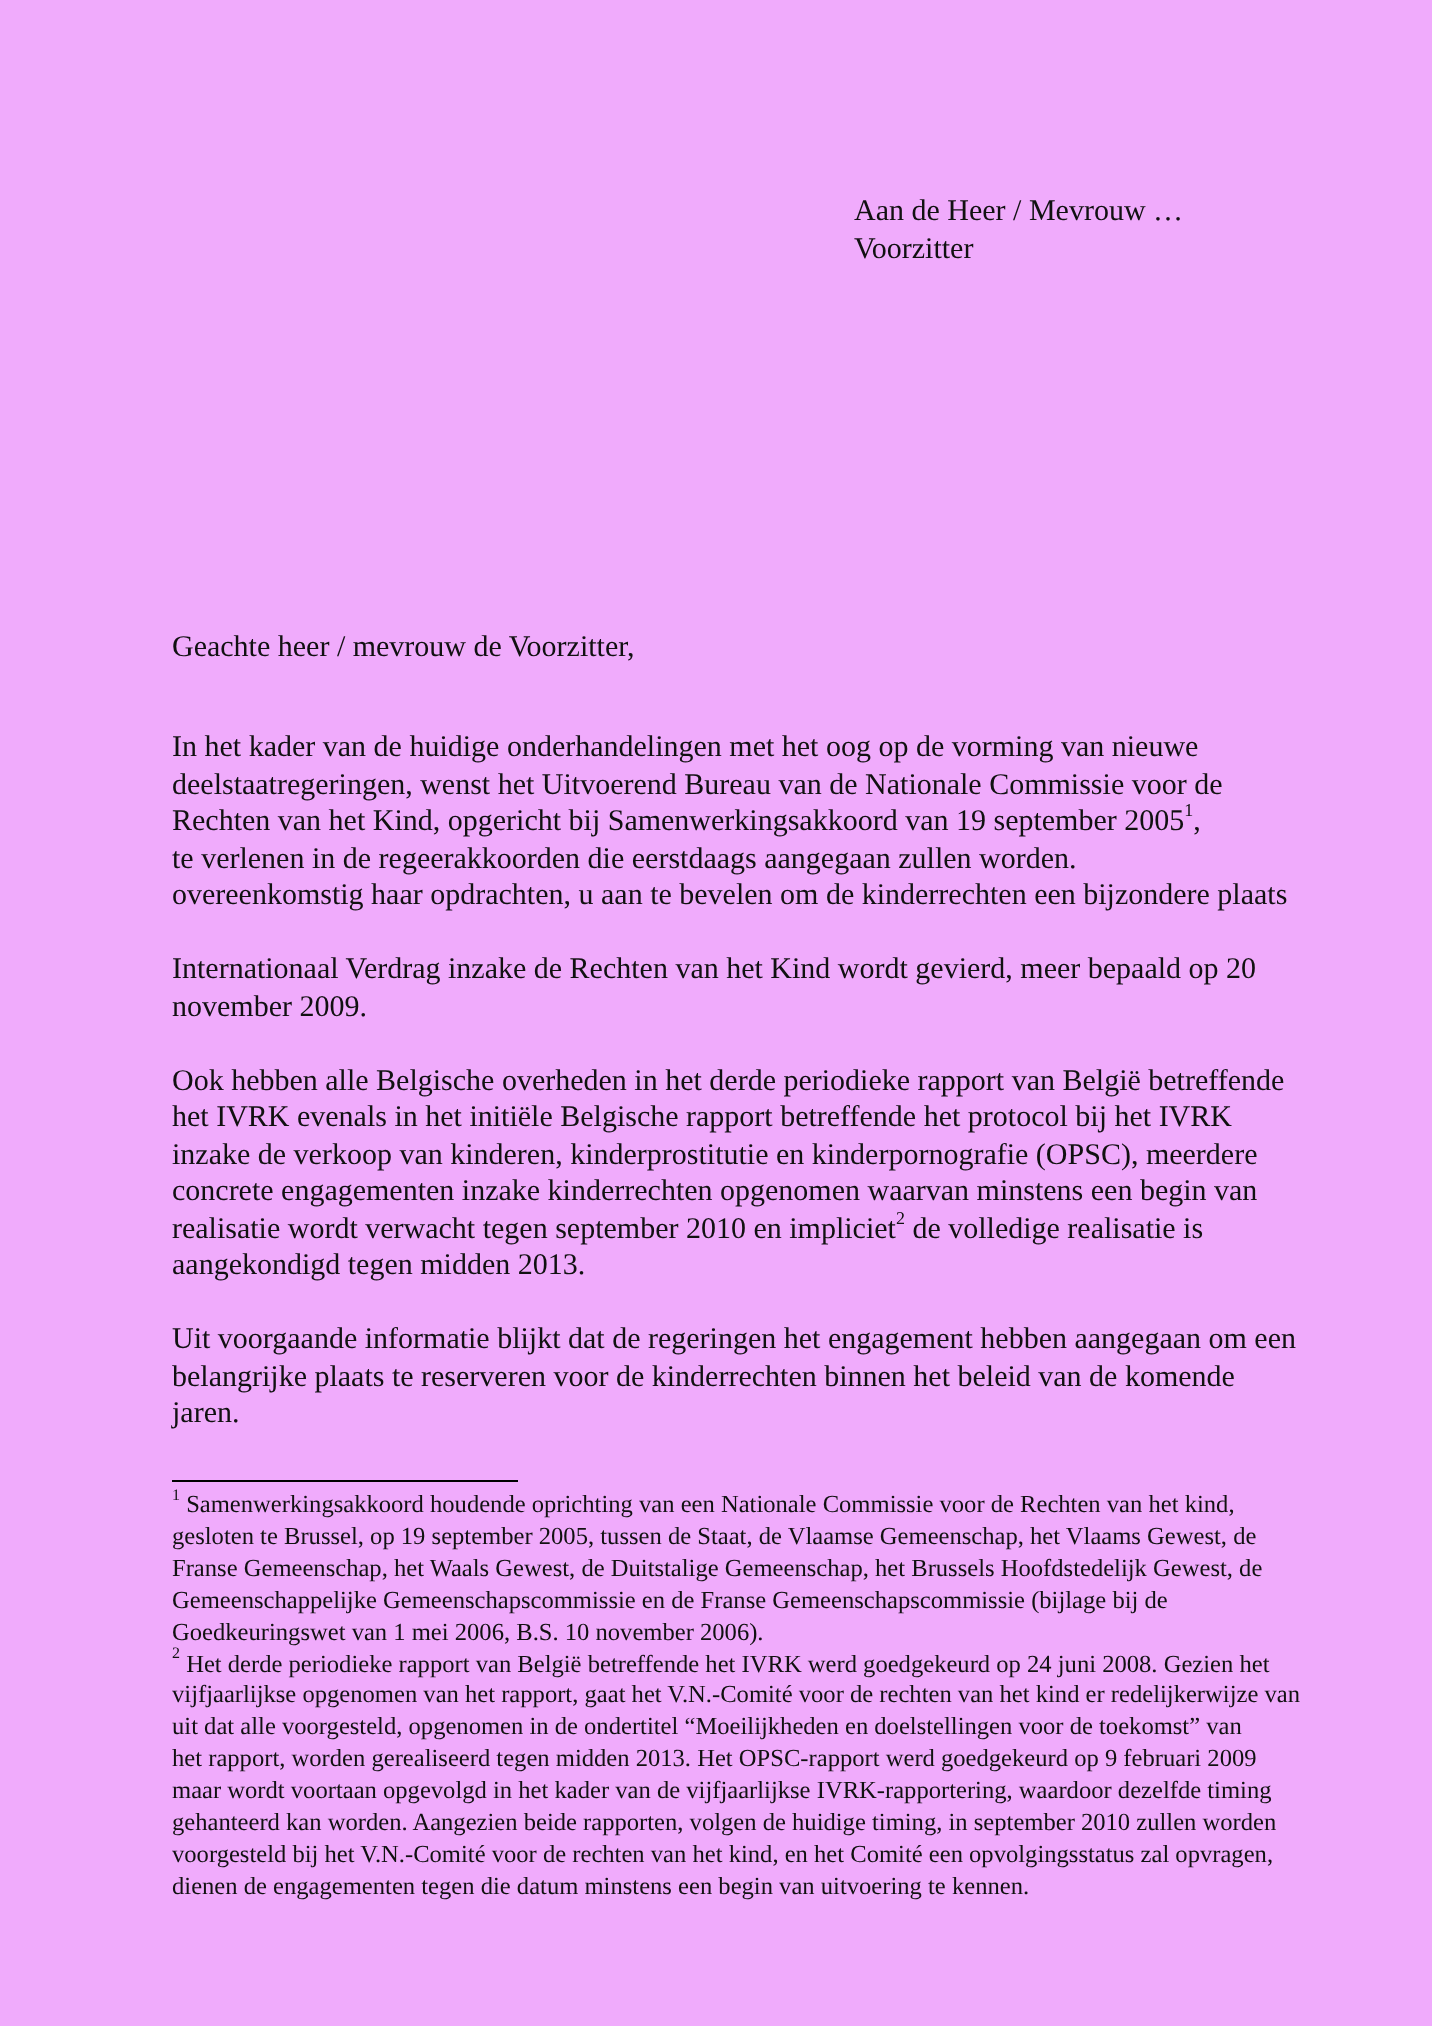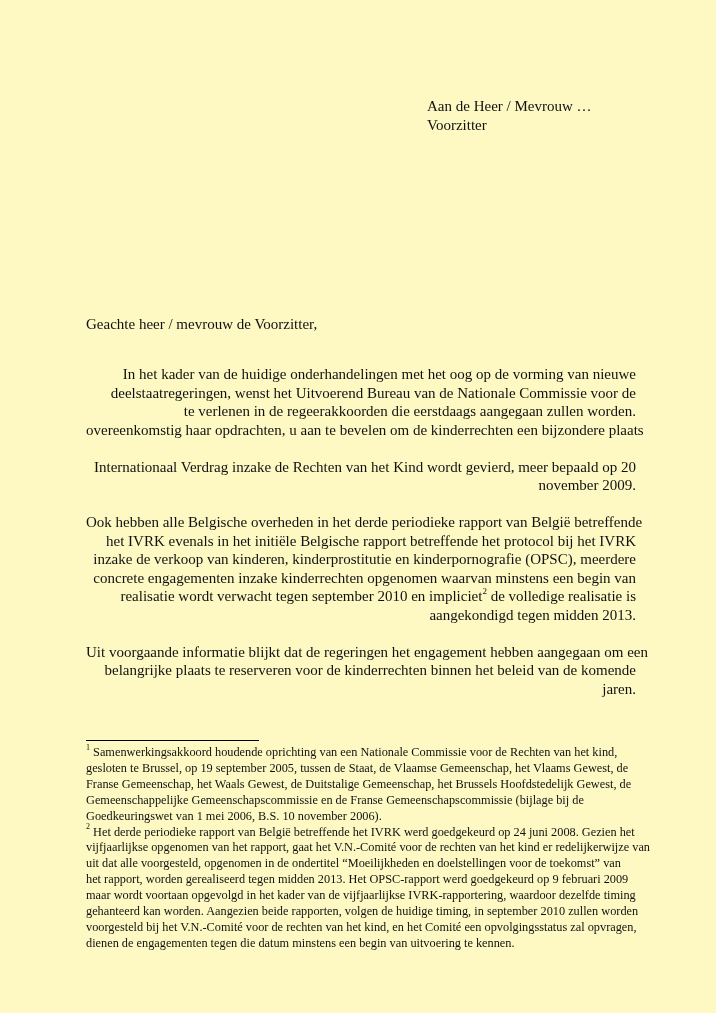--- a/index.html
+++ b/index.html
@@ -12,21 +12,21 @@
       height: 1013px;
       position: relative;
       overflow: hidden;
       font-family: "Liberation Serif", "DejaVu Serif", serif;
       color: #111111;
     }
     .page {
       position: absolute;
       left: 0; top: 0;
       width: 716px; height: 1013px;
-      background: #fef9c3;
+      background: #f0abfc;
     }
     .addressee {
       position: absolute;
       left: 427px;
       top: 97px;
       font-size: 15px;
       line-height: 18.5px;
     }
     .salutation {
       position: absolute;
@@ -35,21 +35,20 @@
       font-size: 15px;
       line-height: 18.5px;
     }
     .body-text {
       position: absolute;
       left: 86px;
       top: 365px;
       width: 550px;
       font-size: 15px;
       line-height: 18.5px;
-      text-align: right;
     }
     .body-text p {
       margin: 0 0 18.5px 0;
       white-space: nowrap;
     }
     .body-text p span.line { display: block; }
     sup {
       font-size: 9px;
       line-height: 0;
       vertical-align: super;
@@ -85,20 +84,21 @@
     <div>Aan de Heer / Mevrouw …</div>
     <div>Voorzitter</div>
   </div>
 
   <div class="salutation">Geachte heer / mevrouw de Voorzitter,</div>
 
   <div class="body-text">
     <p>
       <span class="line">In het kader van de huidige onderhandelingen met het oog op de vorming van nieuwe</span>
       <span class="line">deelstaatregeringen, wenst het Uitvoerend Bureau van de Nationale Commissie voor de</span>
+      <span class="line"><span>Rechten van het Kind, opgericht bij Samenwerkingsakkoord van 19 september 2005</span><sup>1</sup><span>,</span></span>
       <span class="line">te verlenen in de regeerakkoorden die eerstdaags aangegaan zullen worden.</span>
       <span class="line">overeenkomstig haar opdrachten, u aan te bevelen om de kinderrechten een bijzondere plaats</span>
     </p>
     <p>
       <span class="line">Internationaal Verdrag inzake de Rechten van het Kind wordt gevierd, meer bepaald op 20</span>
       <span class="line">november 2009.</span>
     </p>
     <p>
       <span class="line">Ook hebben alle Belgische overheden in het derde periodieke rapport van België betreffende</span>
       <span class="line">het IVRK evenals in het initiële Belgische rapport betreffende het protocol bij het IVRK</span>

